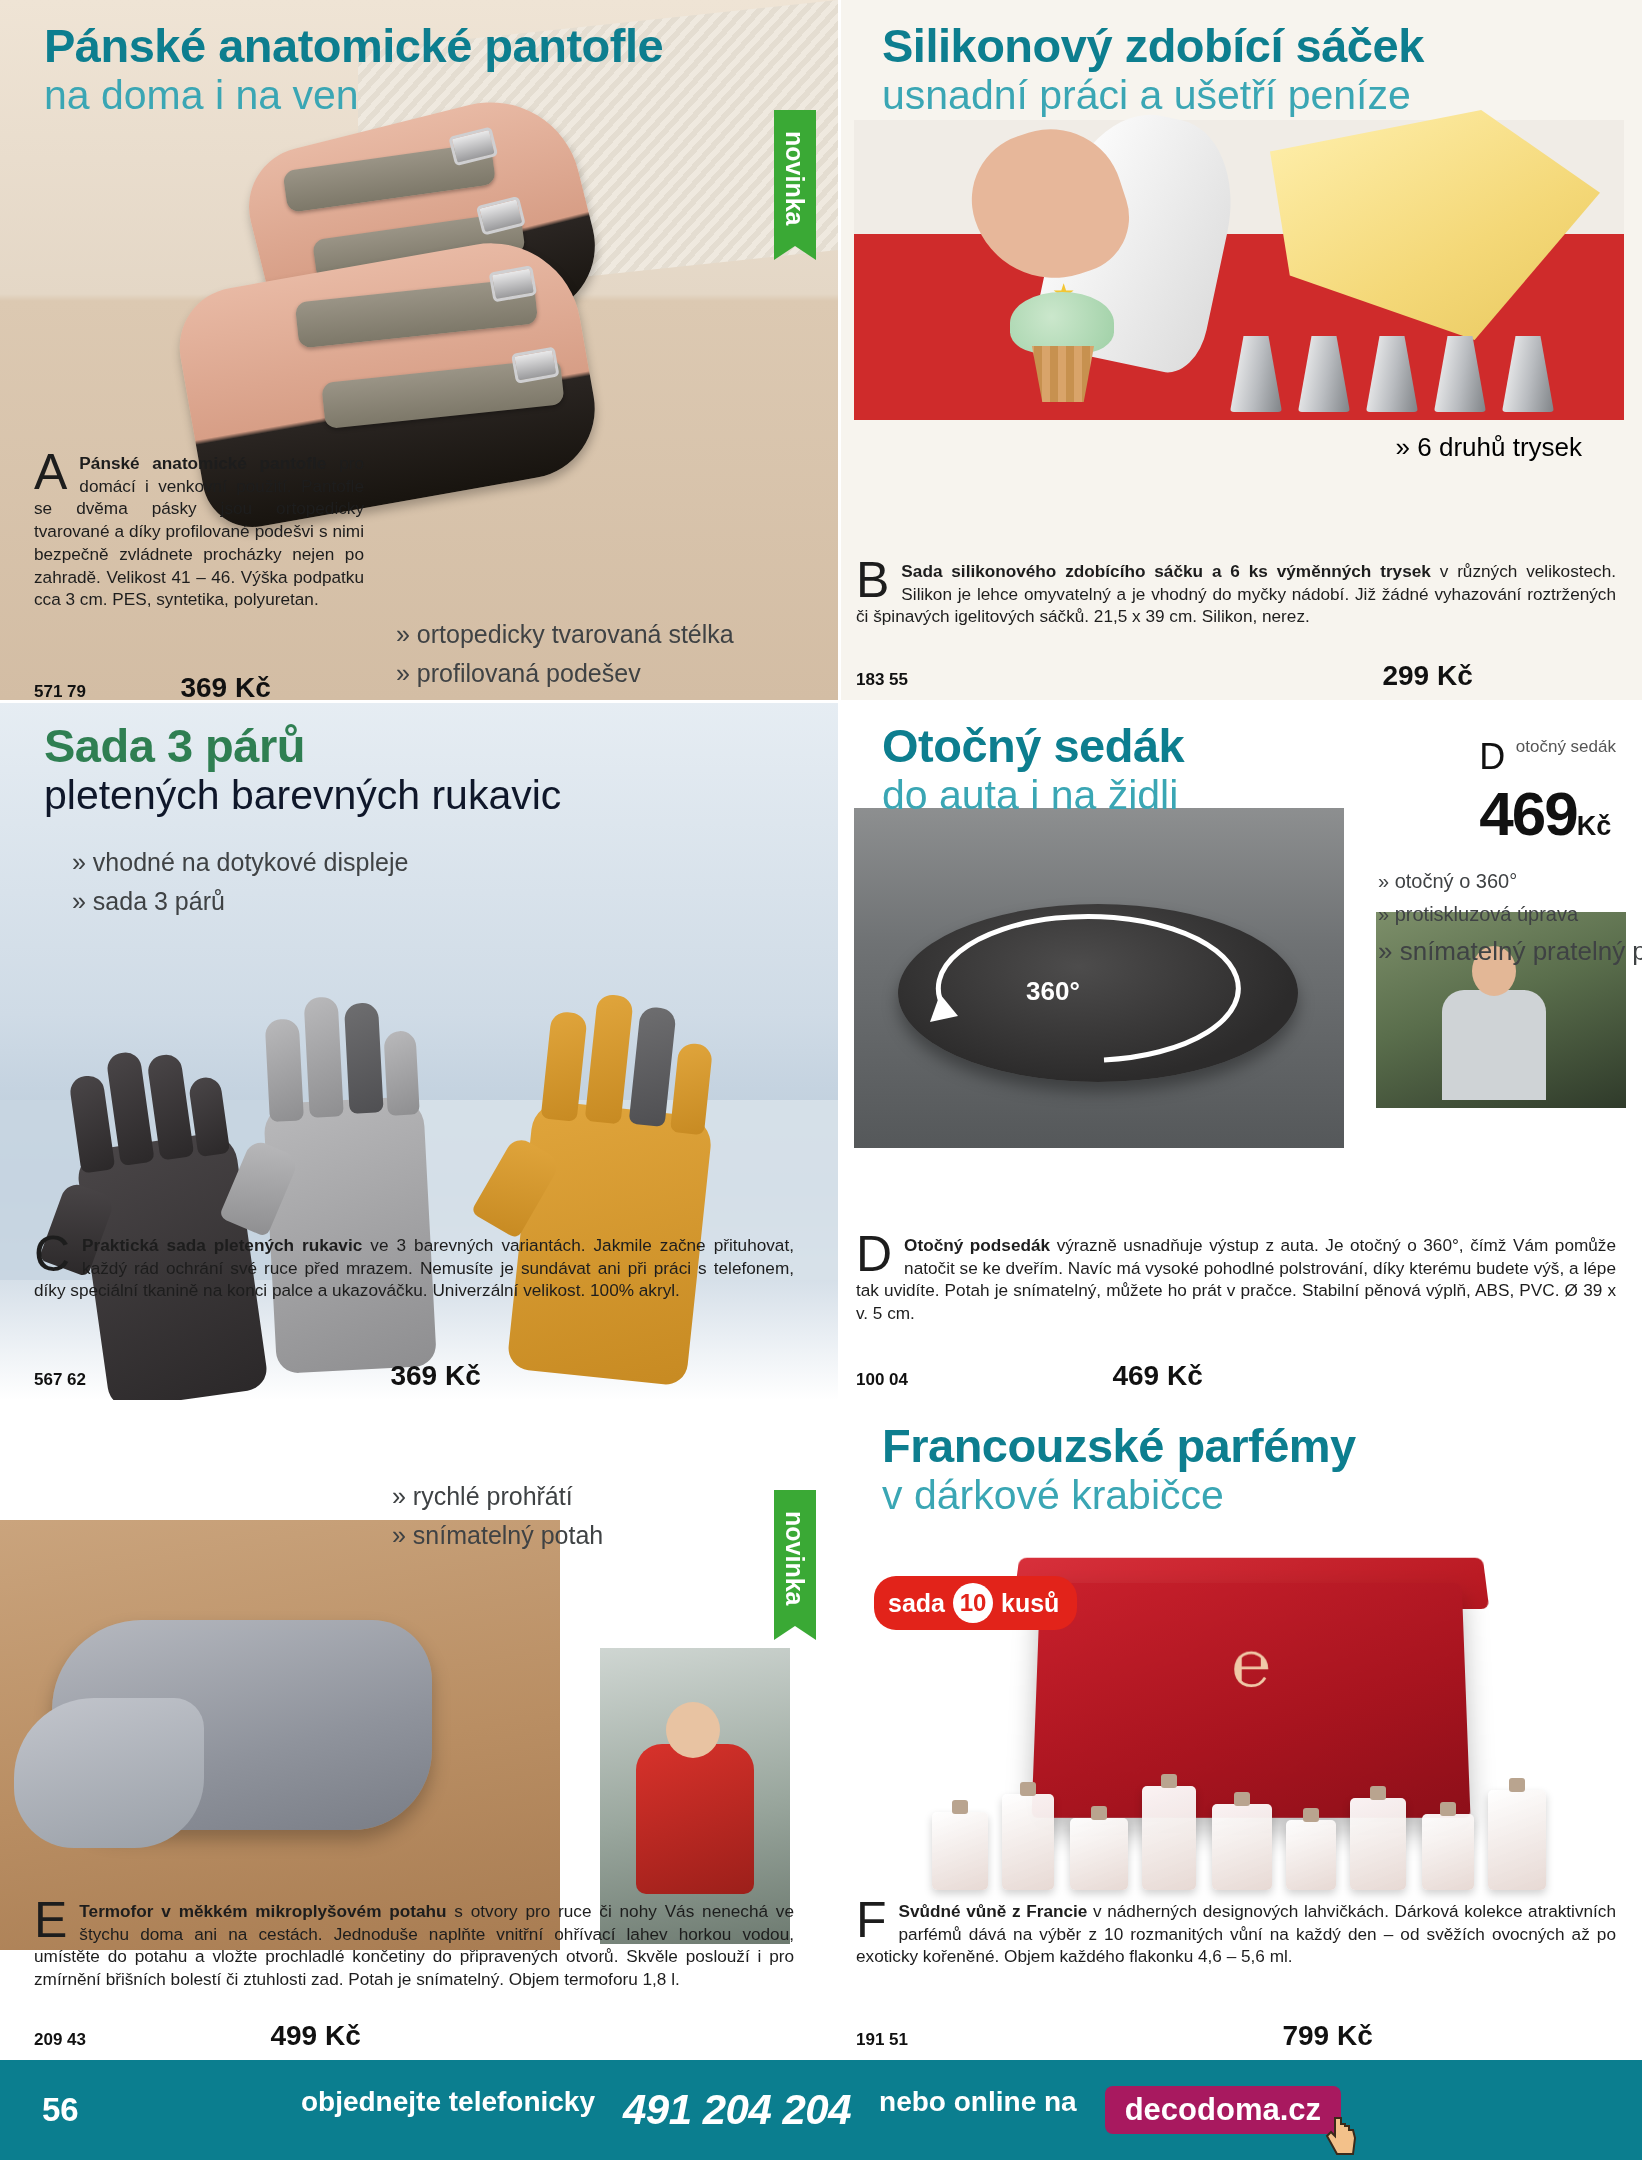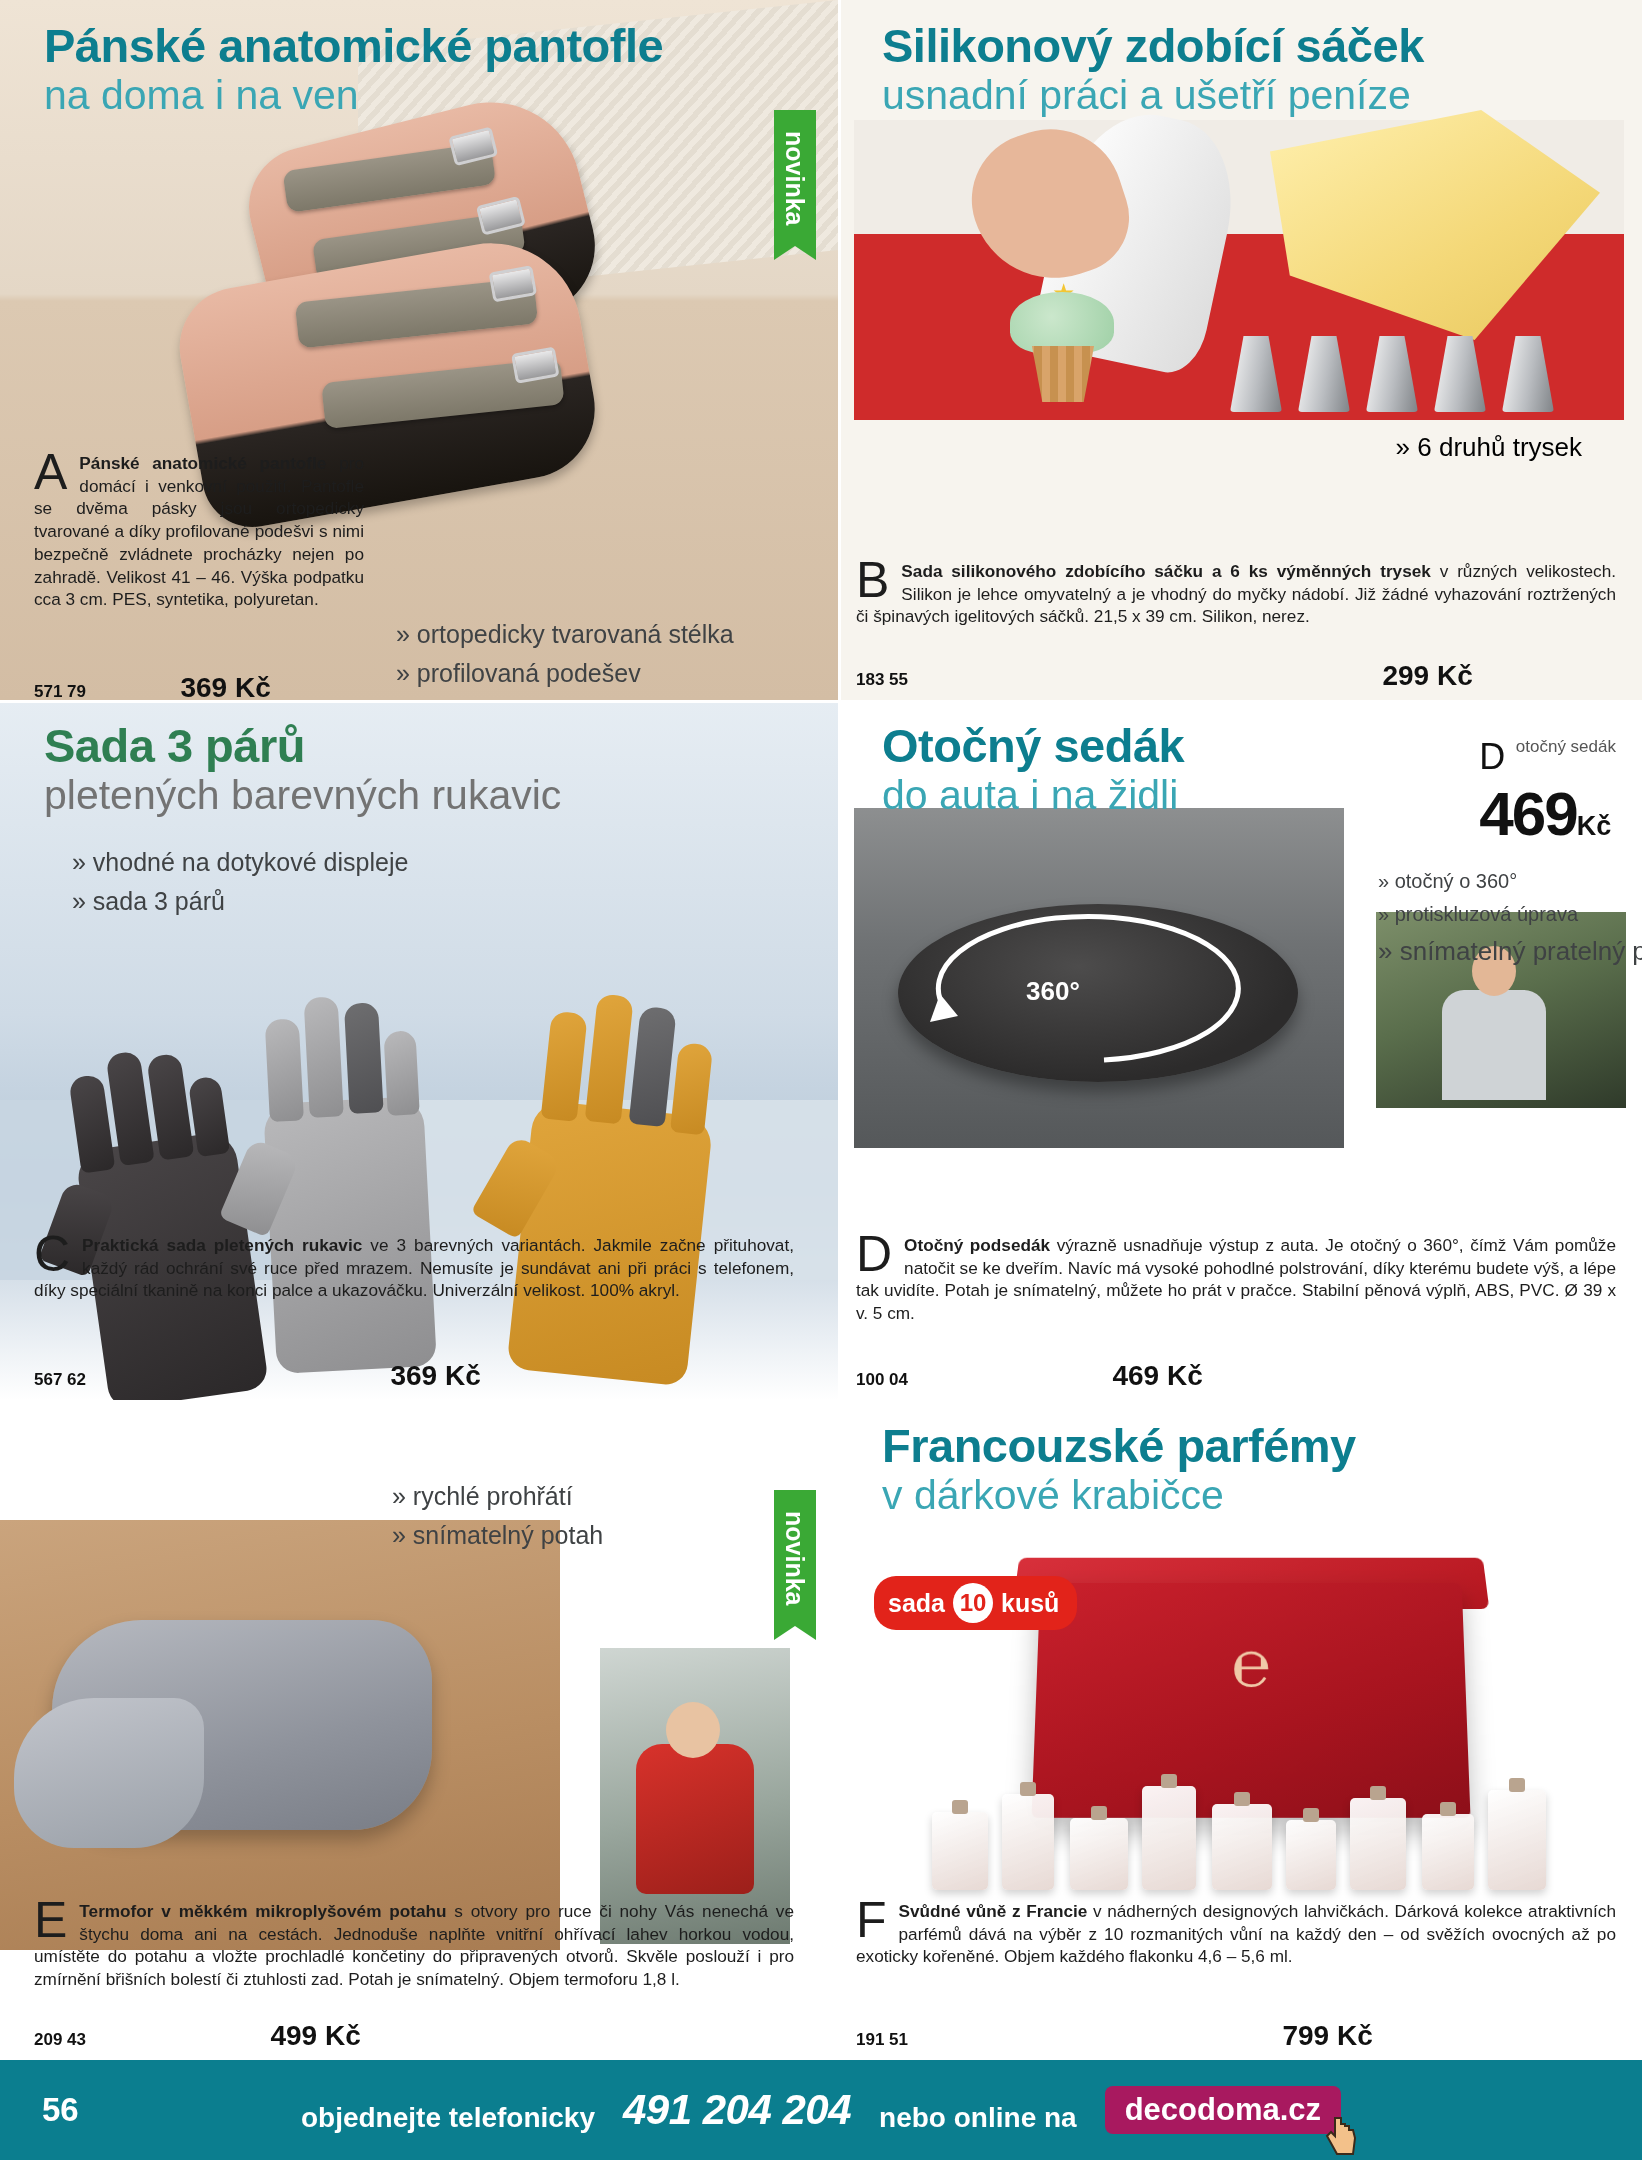--- a/index.html
+++ b/index.html
@@ -37,21 +37,21 @@
   }
   .hdr h2 {
     margin:2px 0 0 0;
     font-size:41px;
     font-weight:normal;
     line-height:1.08;
   }
   .teal  { color:#0d7e8f; }
   .teal2 { color:#3aa6b4; }
   .greenh{ color:#2f7f52; }
-  .greenl{ color:#737373; }
+  .greenl{ color:#0f172a; }
 
   
   .novinka {
     position:absolute;
     width:42px; height:136px;
     background:#3aa935;
     color:#fff;
     font-size:25px;
     font-weight:bold;
     writing-mode:vertical-rl;
@@ -308,21 +308,21 @@
     display:flex; align-items:center;
     position:relative;
   }
   .pagenum {
     position:absolute; left:42px; top:50%; transform:translateY(-50%);
     color:#ffffff; font-size:33px; font-weight:bold;
   }
   .foot-txt {
     margin:16px auto;
     color:#ffffff; font-size:30px; font-weight:bold;
-    display:flex; align-items:flex-end; gap:28px;
+    display:flex; align-items:flex-start; gap:28px;
   }
   .foot-txt .phone { font-size:42px; font-weight:bold; letter-spacing:-.5px;font-style:italic; }
   .foot-txt .small { font-weight:bold; font-size:28px; }
   .web-pill {
     background:#a8195f; color:#fff;
     border-radius:8px; padding:6px 20px;
     font-size:31px; font-weight:bold;
     position:relative;
   }
   .cursor {

